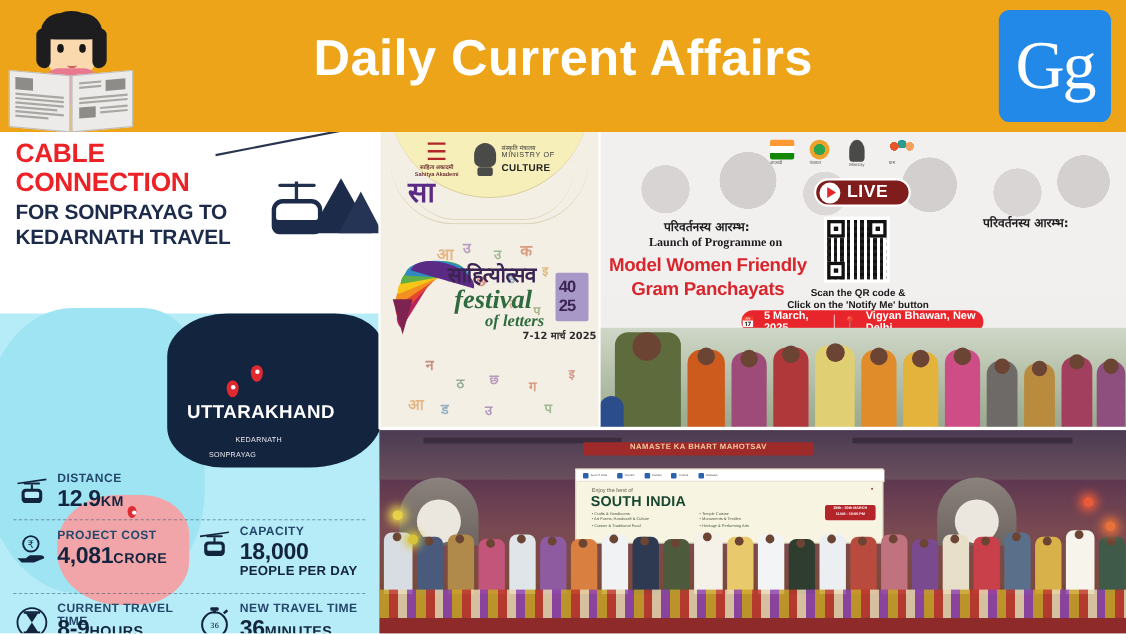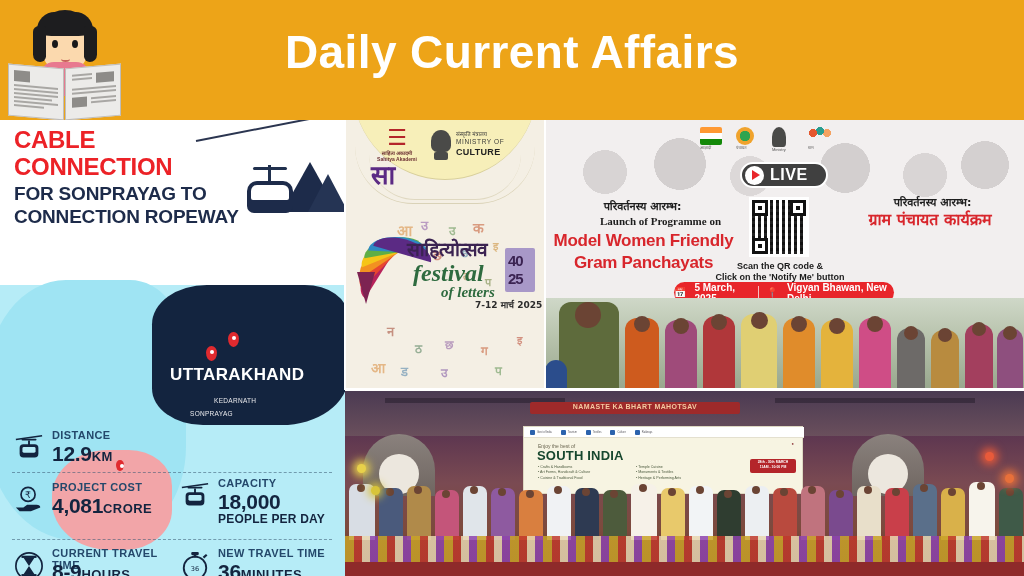--- a/index.html
+++ b/index.html
@@ -191,21 +191,21 @@
   .gemb { width:14px; height:20px; background:#4a4a48;
           border-radius:50% 50% 20% 20%; }
   .gflower { width:18px; height:18px; background:
              radial-gradient(circle at 50% 50%, #2ea44f 40%, #f0a32c 41%); border-radius:50%; }
   .gfam { width:24px; height:18px; background:
           radial-gradient(circle 4px at 5px 6px, #e4572e 99%, transparent 100%),
           radial-gradient(circle 4px at 12px 4px, #2a9d8f 99%, transparent 100%),
           radial-gradient(circle 4px at 19px 6px, #f4a261 99%, transparent 100%); }
 
   .live-badge { position:absolute; left:195px; top:42px; width:88px; height:26px;
-                background:#404040; border-radius:14px; border:2px solid #fff;
+                background:#7f1d1d; border-radius:14px; border:2px solid #fff;
                 display:flex; align-items:center; }
   .live-play { width:19px; height:19px; margin-left:3px; background:#fff;
                border-radius:50%; position:relative; }
   .live-play:after { content:""; position:absolute; left:6.5px; top:4.5px; width:0; height:0;
                      border-left:8px solid #e8252a;
                      border-top:5px solid transparent; border-bottom:5px solid transparent; }
   .live-txt { color:#fff; font-size:16px; font-weight:bold; margin-left:6px;
               letter-spacing:0.5px; }
   .qr { position:absolute; left:204px; top:77px; width:60px; height:60px;
         background:#fff; padding:3px; }
@@ -218,21 +218,21 @@
   .qr-eye:after { content:""; position:absolute; left:3px; top:3px;
                   width:4px; height:4px; background:#111; }
 
   .rp-scan1 { position:absolute; left:150px; top:141px; width:170px; text-align:center;
               font-size:9px; font-weight:bold; color:#1b1b1b; }
   .rp-scan2 { position:absolute; left:140px; top:152px; width:190px; text-align:center;
               font-size:9px; font-weight:bold; color:#1b1b1b; }
   .rp-hi-l { position:absolute; left:10px; top:78px; width:175px; text-align:center;
              font-size:11px; font-weight:bold; color:#1d1d1d;
              font-family:"DejaVu Sans", sans-serif; }
-  .rp-en-l { position:absolute; left:28px; top:95px; width:175px; text-align:center;
+  .rp-en-l { position:absolute; left:18px; top:95px; width:175px; text-align:center;
              font-size:11px; font-weight:bold; color:#1d1d1d;
              font-family:"Liberation Serif", serif; }
   .rp-main-l { position:absolute; left:6px; top:110px; width:185px; text-align:center;
                font-size:17px; font-weight:bold; color:#d8262c; line-height:22px;
                letter-spacing:-0.3px; }
   .rp-hi-r { position:absolute; left:300px; top:74px; width:175px; text-align:center;
              font-size:11px; font-weight:bold; color:#1d1d1d;
              font-family:"DejaVu Sans", sans-serif; }
   .rp-main-r { position:absolute; left:294px; top:88px; width:182px; text-align:center;
                font-size:16px; font-weight:bold; color:#d8262c; line-height:23px;
@@ -340,32 +340,35 @@
           <div class="news-line" style="left:6px;top:24px;width:44px;"></div>
           <div class="news-blk" style="left:6px;top:29px;width:15px;height:10px;"></div>
           <div class="news-line" style="left:25px;top:30px;width:25px;"></div>
           <div class="news-line" style="left:25px;top:34px;width:25px;"></div>
         </div>
       </div>
     </div>
 
     <div class="h-title">Daily Current Affairs</div>
 
+    <div class="logo-box">
+      <span class="logo-txt">Gg</span>
+    </div>
   </div>
 
   <div class="left-panel">
 
     <div class="lp-top">
       <div class="lp-h1">
         <div>CABLE</div>
         <div>CONNECTION</div>
       </div>
       <div class="lp-h2">
         <div>FOR SONPRAYAG TO</div>
-        <div>CONNECTION ROPEWAY</div>
+        <div>KEDARNATH TRAVEL</div>
       </div>
       <div class="rope"></div>
       <div class="mtn"></div>
       <div class="mtn2"></div>
       <div class="gond">
         <div class="gond-arm"></div>
         <div class="gond-hang"></div>
         <div class="gond-cab"></div>
         <div class="gond-win"></div>
       </div>
@@ -560,21 +563,20 @@
         <span class="qr-eye" style="left:0;top:0;"></span>
         <span class="qr-eye" style="right:0;top:0;"></span>
         <span class="qr-eye" style="left:0;bottom:0;"></span>
       </div>
     </div>
     <div class="rp-scan1">Scan the QR code &amp;</div>
     <div class="rp-scan2">Click on the 'Notify Me' button</div>
 
     <div class="rp-hi-r">परिवर्तनस्य आरम्भ:</div>
     <div class="rp-main-r">
-      <div>ग्राम पंचायत कार्यक्रम</div>
     </div>
 
     <div class="info-bar">
       <span class="ib-ico">📅</span>
       <span class="ib-txt">5 March, 2025</span>
       <span class="ib-sep"></span>
       <span class="ib-ico">📍</span>
       <span class="ib-txt">Vigyan Bhawan, New Delhi</span>
     </div>
 

